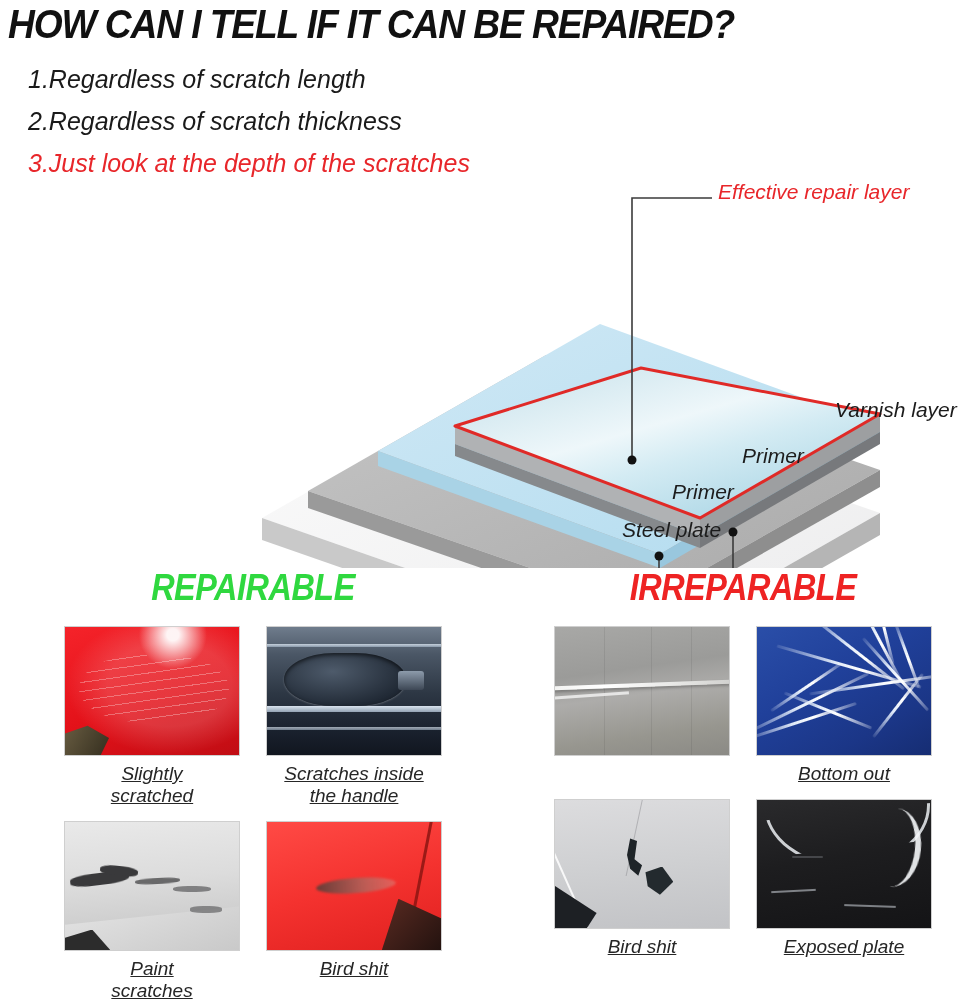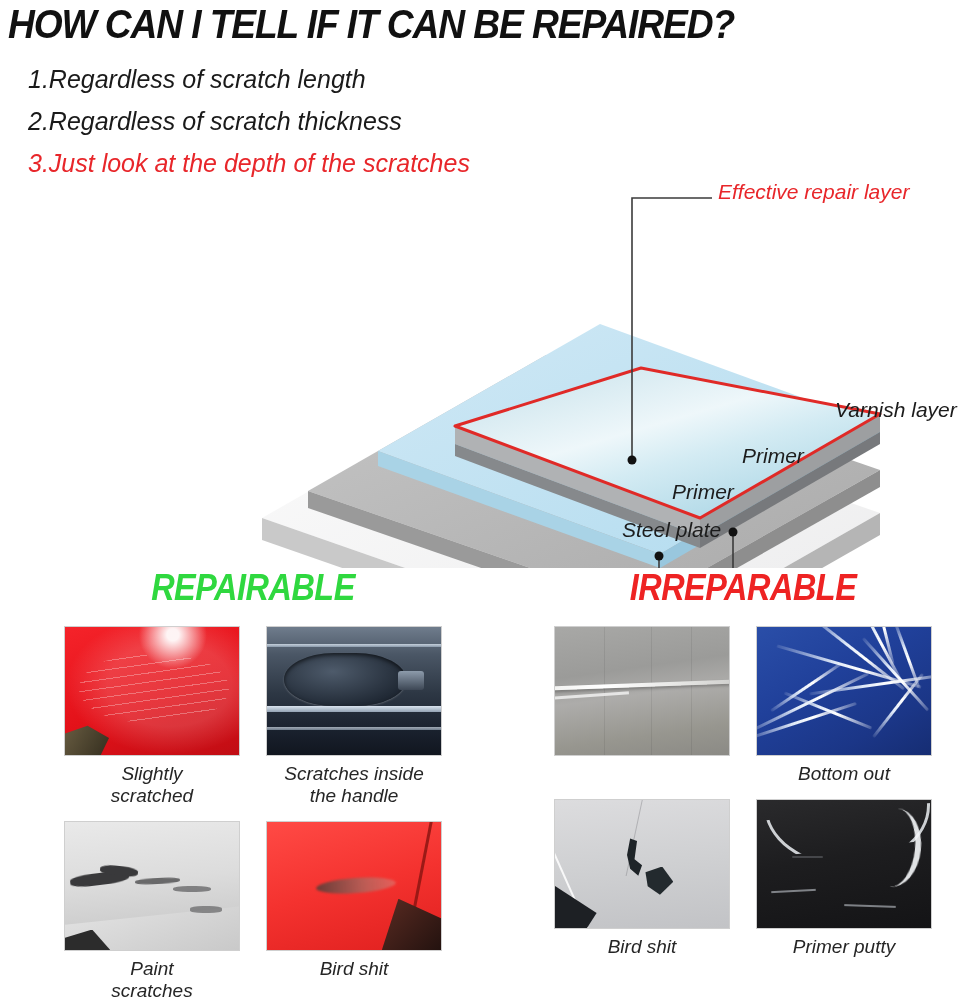--- a/index.html
+++ b/index.html
@@ -75,21 +75,21 @@
   .thumb{
     width:176px;height:130px;margin:0 auto;
     border:1px solid #cfcfcf;
     box-sizing:border-box;
     position:relative;overflow:hidden;
   }
   .caption{
     margin-top:7px;
     text-align:center;
     font-size:19px;line-height:22px;
-    font-style:italic;color:#262626;
+    font-style:italic;color:#262626;text-decoration:underline;
   }
   .cell.row2{margin-top:14px;}
 
   
   .ph{position:absolute;inset:0;}
 
   
   .ph-red-scratch{
     background:
       radial-gradient(circle at 62% 6%, rgba(255,255,255,0.95) 0 6px, rgba(255,255,255,0) 34px),
@@ -433,19 +433,19 @@
       <div class="cell row2">
         <div class="thumb">
           <div class="ph ph-putty">
             <div class="arcA"></div>
             <div class="arcB"></div>
             <div class="sc" style="left:8%;top:70%;width:26%;transform:rotate(-3deg)"></div>
             <div class="sc" style="left:50%;top:82%;width:30%;transform:rotate(2deg)"></div>
             <div class="sc" style="left:20%;top:44%;width:18%;opacity:.4"></div>
           </div>
         </div>
-        <div class="caption">Primer putty</div>
+        <div class="caption">Exposed plate</div>
       </div>
 
     </div>
   </div>
 
 </div>
 
 </body></html>

